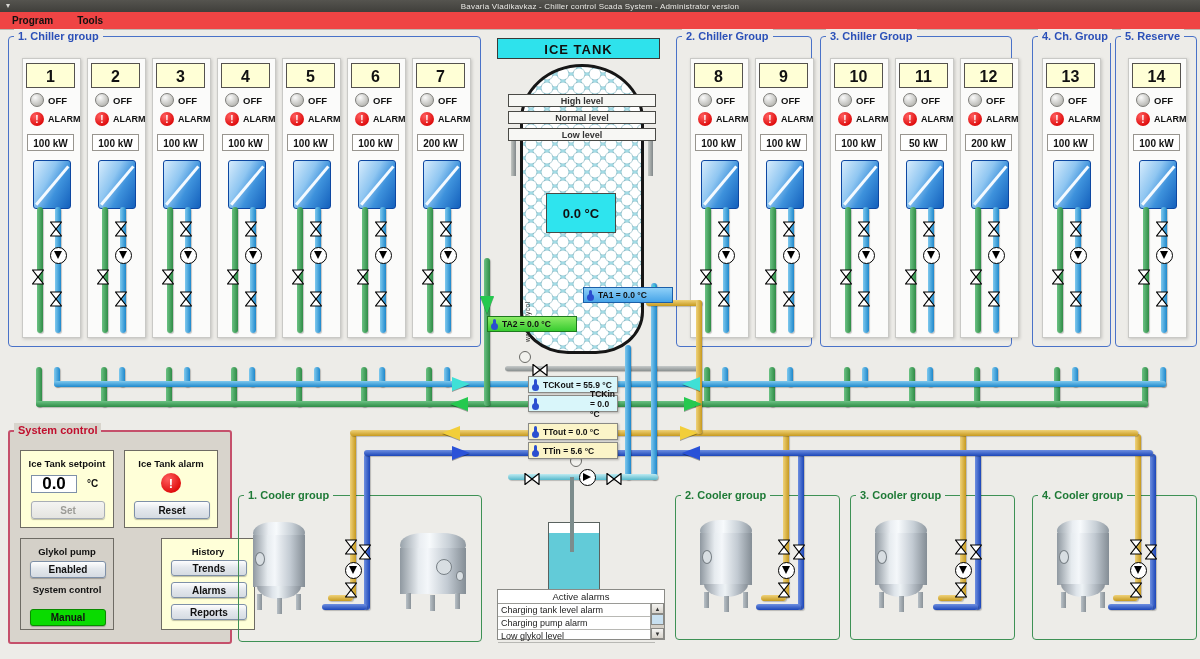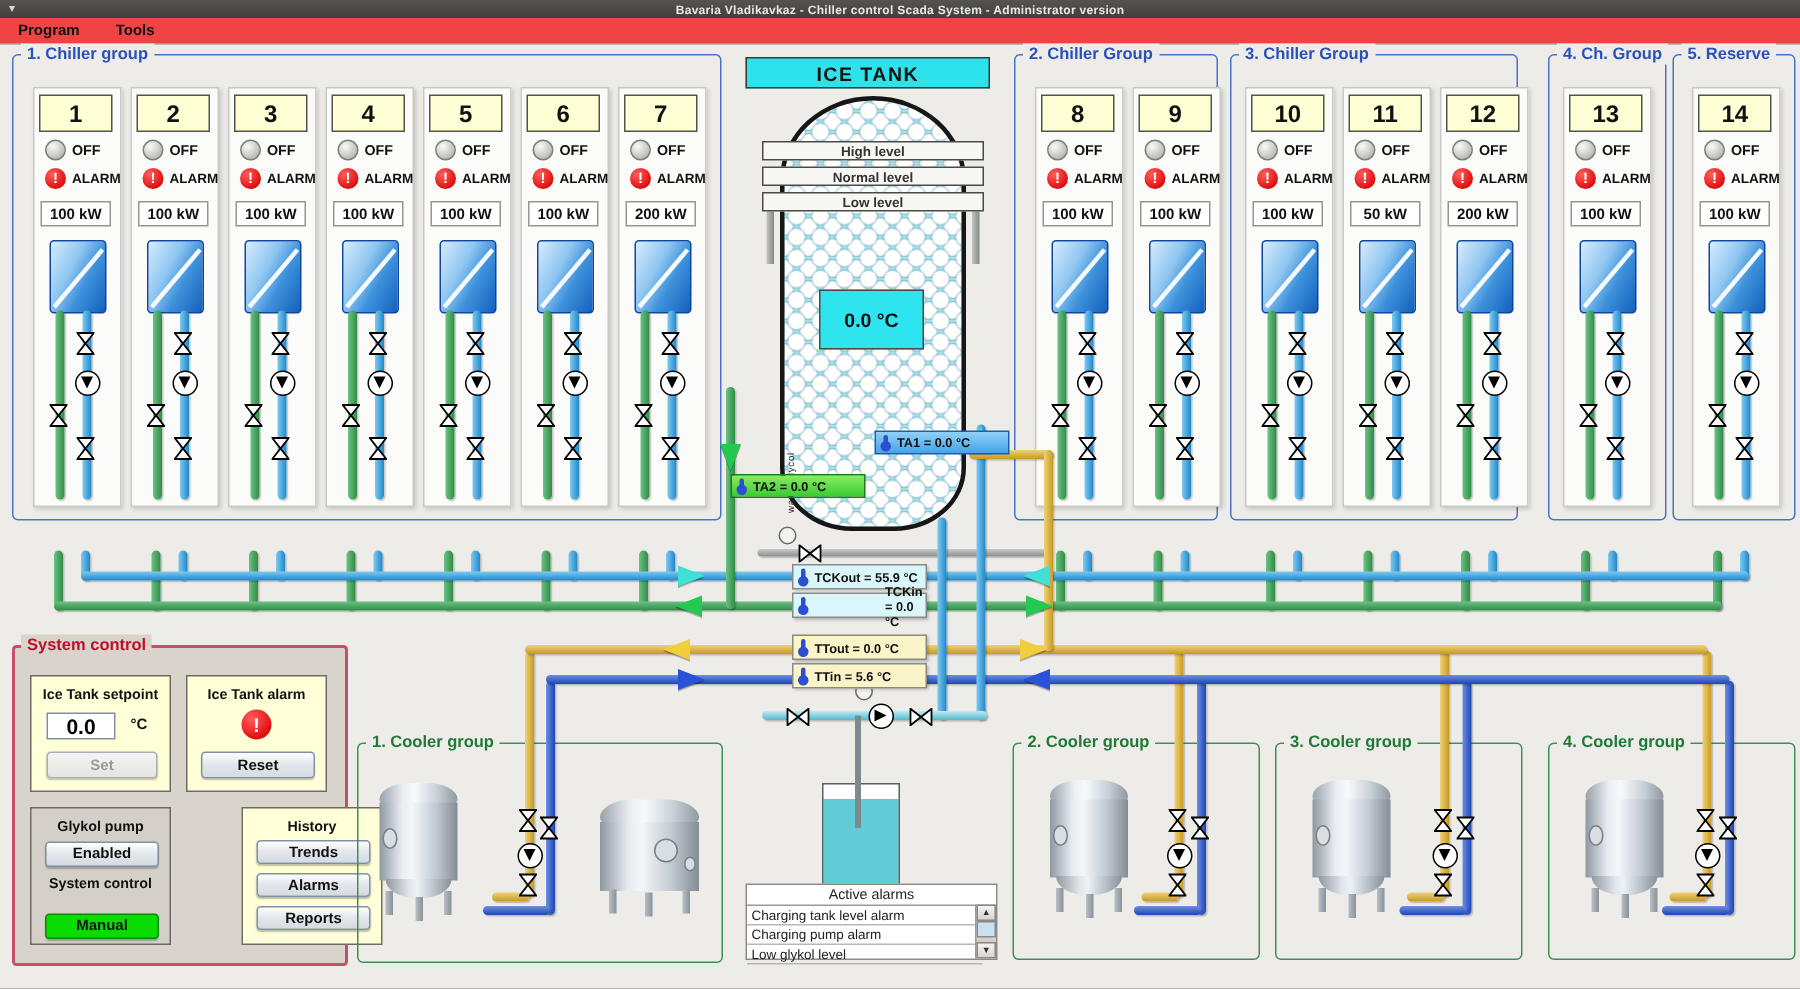--- a/index.html
+++ b/index.html
@@ -1,21 +1,21 @@
 <!DOCTYPE html>
 <html><head>
 <meta charset="utf-8">
 <style>
   html,body{margin:0;padding:0;background:#888;}
   #stage{position:relative;width:1200px;height:659px;background:#EDECE8;overflow:hidden;
          font-family:"Liberation Sans","DejaVu Sans",sans-serif;color:#111;}
   
   #titlebar{position:absolute;left:0;top:0;width:1200px;height:12px;background:linear-gradient(#55544F,#403F3B);
             display:flex;align-items:center;justify-content:center;}
-  #titlebar .ttext{font-size:8px;font-weight:700;color:#E9E8E4;letter-spacing:.2px;}
+  #titlebar .ttext{font-size:8px;font-weight:400;color:#E9E8E4;letter-spacing:.2px;}
   #win-menu{position:absolute;left:6px;top:0;color:#D8D8D4;font-size:8px;line-height:12px;}
   #win-menu::before{content:"▾";}
   #menubar{position:absolute;left:0;top:12px;width:1200px;height:17px;background:#ef4444;border-bottom:1px solid #BDB9B1;
            display:flex;align-items:center;}
   .menu-item{font-size:10px;font-weight:700;padding:0 12px;height:17px;line-height:17px;cursor:default;}
   
   .grp{position:absolute;border:1px solid;border-radius:4px;z-index:1;}
   .grp .grp-label{position:absolute;top:-8px;left:5px;padding:0 4px;background:#EDECE8;font-size:11px;font-weight:700;
                   line-height:14px;white-space:nowrap;}
   .chg{border-color:#4A72C8;}  .chg .grp-label{color:#2B50B8;}
@@ -91,21 +91,21 @@
                        font-size:11px;font-weight:700;line-height:15px;}
   .sc-box{position:absolute;width:94px;border:1.5px solid #6E6B64;box-sizing:border-box;}
   .sc-cream{background:#FFFFD8;} .sc-gray{background:#D4D0C8;}
   .sc-title{font-size:9.5px;font-weight:700;text-align:center;margin-top:7px;}
   .btn{background:linear-gradient(#FEFEFE,#E4E8ED 45%,#D5DBE2);border:1px solid #7E90A8;border-radius:3px;
        font-family:inherit;font-size:10px;font-weight:700;color:#111;display:flex;align-items:center;justify-content:center;
        box-shadow:0 1px 1px rgba(0,0,0,.25);cursor:pointer;box-sizing:border-box;}
   .btn.disabled{color:#9B9B96;border-color:#A8AEB6;background:linear-gradient(#F4F4F2,#E4E4E0);}
   .btn.green{background:#0ADB00;border-color:#0A8A00;}
   #sp-input{position:absolute;left:10px;top:24px;width:46px;height:18px;border:1px solid #7E90A8;font-family:inherit;
-            font-size:14px;font-weight:700;text-align:center;box-sizing:border-box;}
+            font-size:17px;font-weight:700;text-align:center;box-sizing:border-box;}
   .unit-lbl{position:absolute;left:66px;top:27px;font-size:10px;font-weight:700;}
   
   .ctank{position:absolute;z-index:2;}
   .ct-dome{position:absolute;left:0;top:0;width:100%;height:14px;border-radius:50% 50% 4px 4px/100% 100% 4px 4px;
            background:linear-gradient(90deg,#98A2AA,#EAEEF2 30%,#F7FAFC 45%,#C7CFD6 75%,#8F98A0);}
   .ct-body{position:absolute;left:0;top:13px;width:100%;
            background:linear-gradient(90deg,#8F98A0,#E6EBEF 28%,#F4F7FA 42%,#C2CAD2 72%,#848D95);}
   .ct-cone{position:absolute;left:7%;width:86%;height:13px;border-radius:0 0 50% 50%/0 0 100% 100%;
            background:linear-gradient(90deg,#9098A0,#DEE4EA 35%,#EDF2F5 48%,#B8C0C8 75%,#889098);}
   .ct-leg{position:absolute;width:5px;height:16px;background:linear-gradient(90deg,#B8C0C6,#8A9298);}

